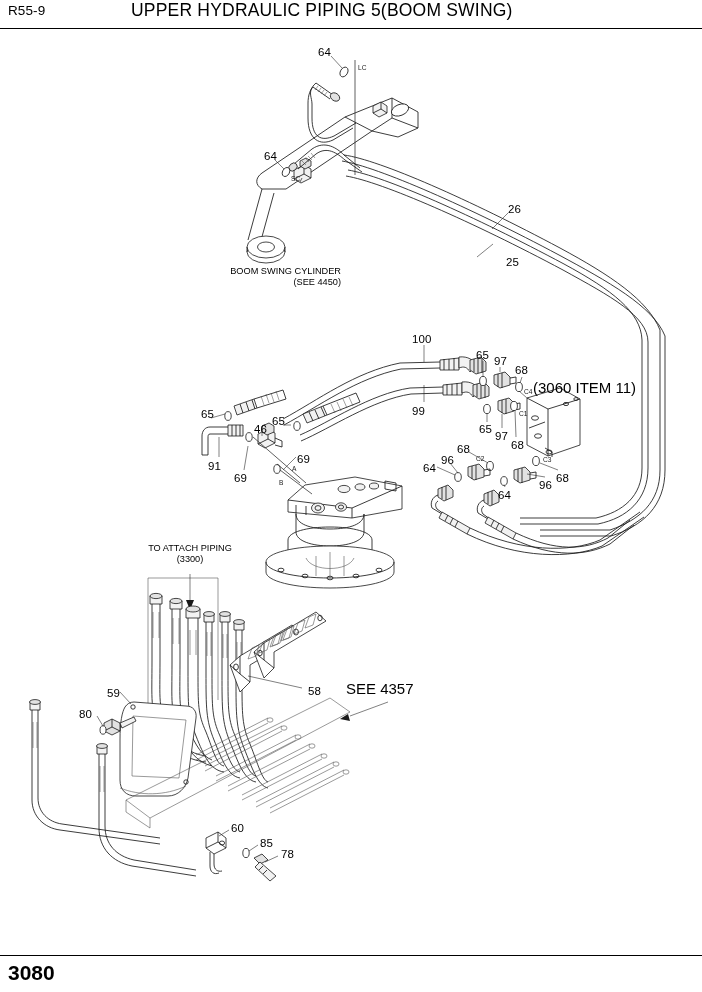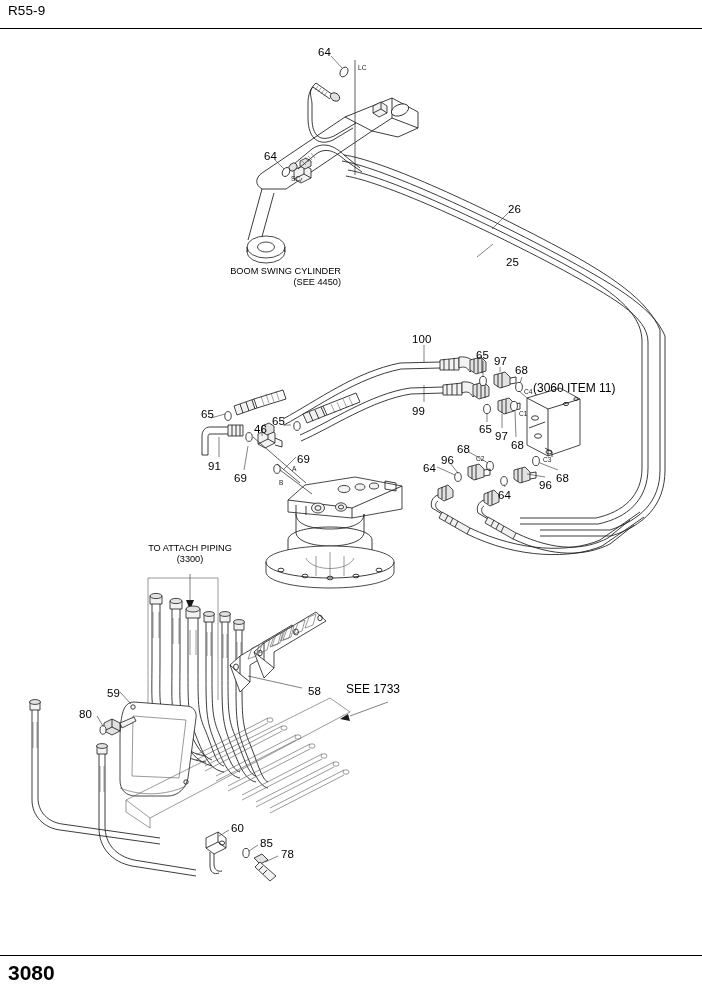--- a/index.html
+++ b/index.html
@@ -77,21 +77,21 @@
   .cap {
     position: absolute;
     font-size: 9.2px;
     line-height: 11px;
     text-align: center;
     white-space: nowrap;
   }
   
   .note {
     position: absolute;
-    font-size: 12px;
+    font-size: 15px;
     line-height: 12px;
     white-space: nowrap;
   }
   svg.art {
     position: absolute;
     left: 0; top: 0;
     width: 702px;
     height: 992px;
     pointer-events: none;
   }
@@ -103,20 +103,21 @@
   .fillg { fill:#f2f2f2; stroke:#1a1a1a; stroke-width:.8; }
   .fillgg{ fill:#e2e2e2; stroke:#1a1a1a; stroke-width:.8; }
   .hatch { fill:none; stroke:#444; stroke-width:.5; }
 </style>
 </head>
 <body>
 
 <div id="sheet">
 
   <div class="hdr-model">R55-9</div>
+  <div class="hdr-title">UPPER HYDRAULIC PIPING 5(BOOM SWING)</div>
   <div class="hdr-rule"></div>
 
   <svg class="art" viewBox="0 0 702 992">
 
     <g>
 
       <path class="ln" d="M345 117 L392 98 L418 112 L418 128 L398 137 L372 131 Z"></path>
       <path class="ln" d="M392 98 L392 118 L418 128"></path>
       <path class="ln" d="M392 118 L372 131"></path>
       <ellipse class="fillw" cx="400" cy="110" rx="9" ry="5.5" transform="rotate(-22 400 110)"></ellipse>
@@ -525,21 +526,21 @@
     <div>BOOM SWING CYLINDER</div>
     <div>(SEE 4450)</div>
   </div>
 
 
   <div class="cap" style="left:115px; top:543px; width:150px;">
     <div>TO ATTACH PIPING</div>
     <div>(3300)</div>
   </div>
 
-  <div class="note" style="left:346px; top:683px;">SEE 1733</div>
+  <div class="note" style="left:346px; top:683px;">SEE 4357</div>
 
   <div class="note" style="left:533px; top:382px;">(3060 ITEM 11)</div>
 
   <div class="port" style="left:358px; top:64px;">LC</div>
   <div class="port" style="left:291px; top:175px;">SC</div>
   <div class="port" style="left:292px; top:465px;">A</div>
   <div class="port" style="left:279px; top:479px;">B</div>
   <div class="port" style="left:524px; top:388px;">C4</div>
   <div class="port" style="left:519px; top:410px;">C1</div>
   <div class="port" style="left:476px; top:455px;">C2</div>

